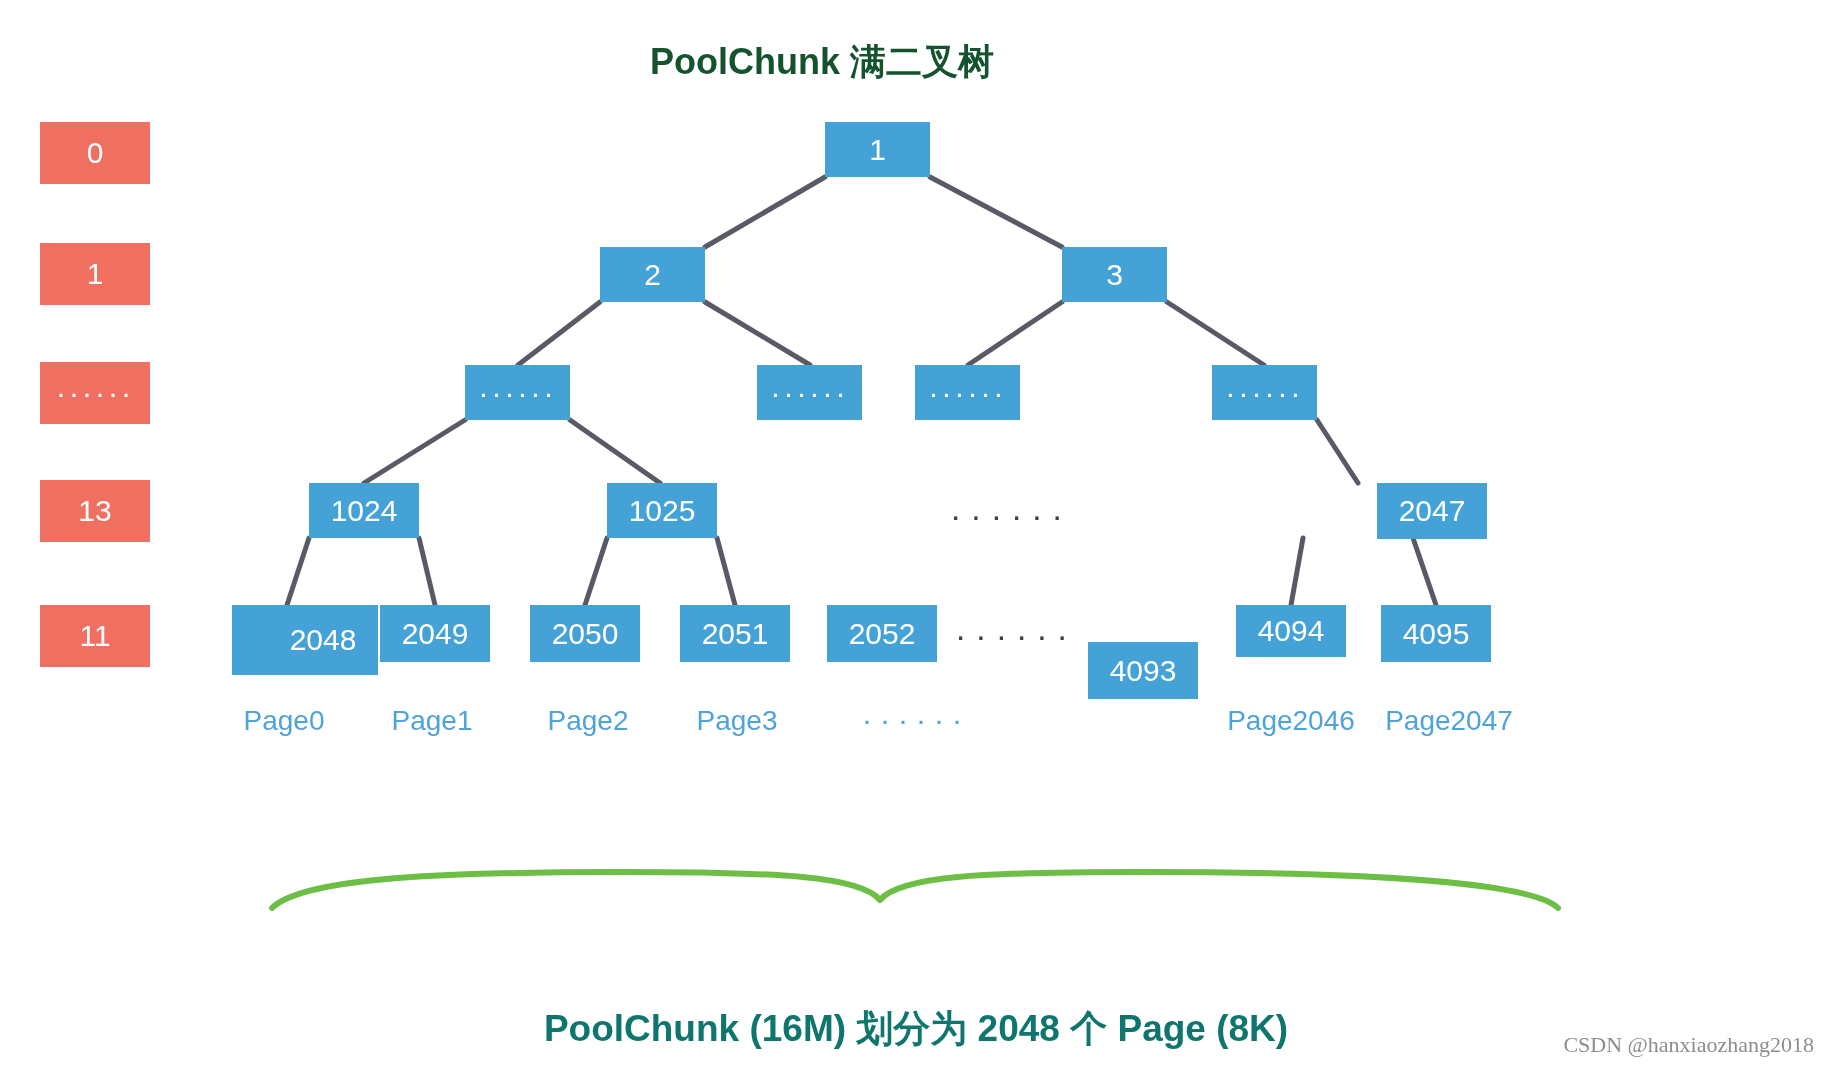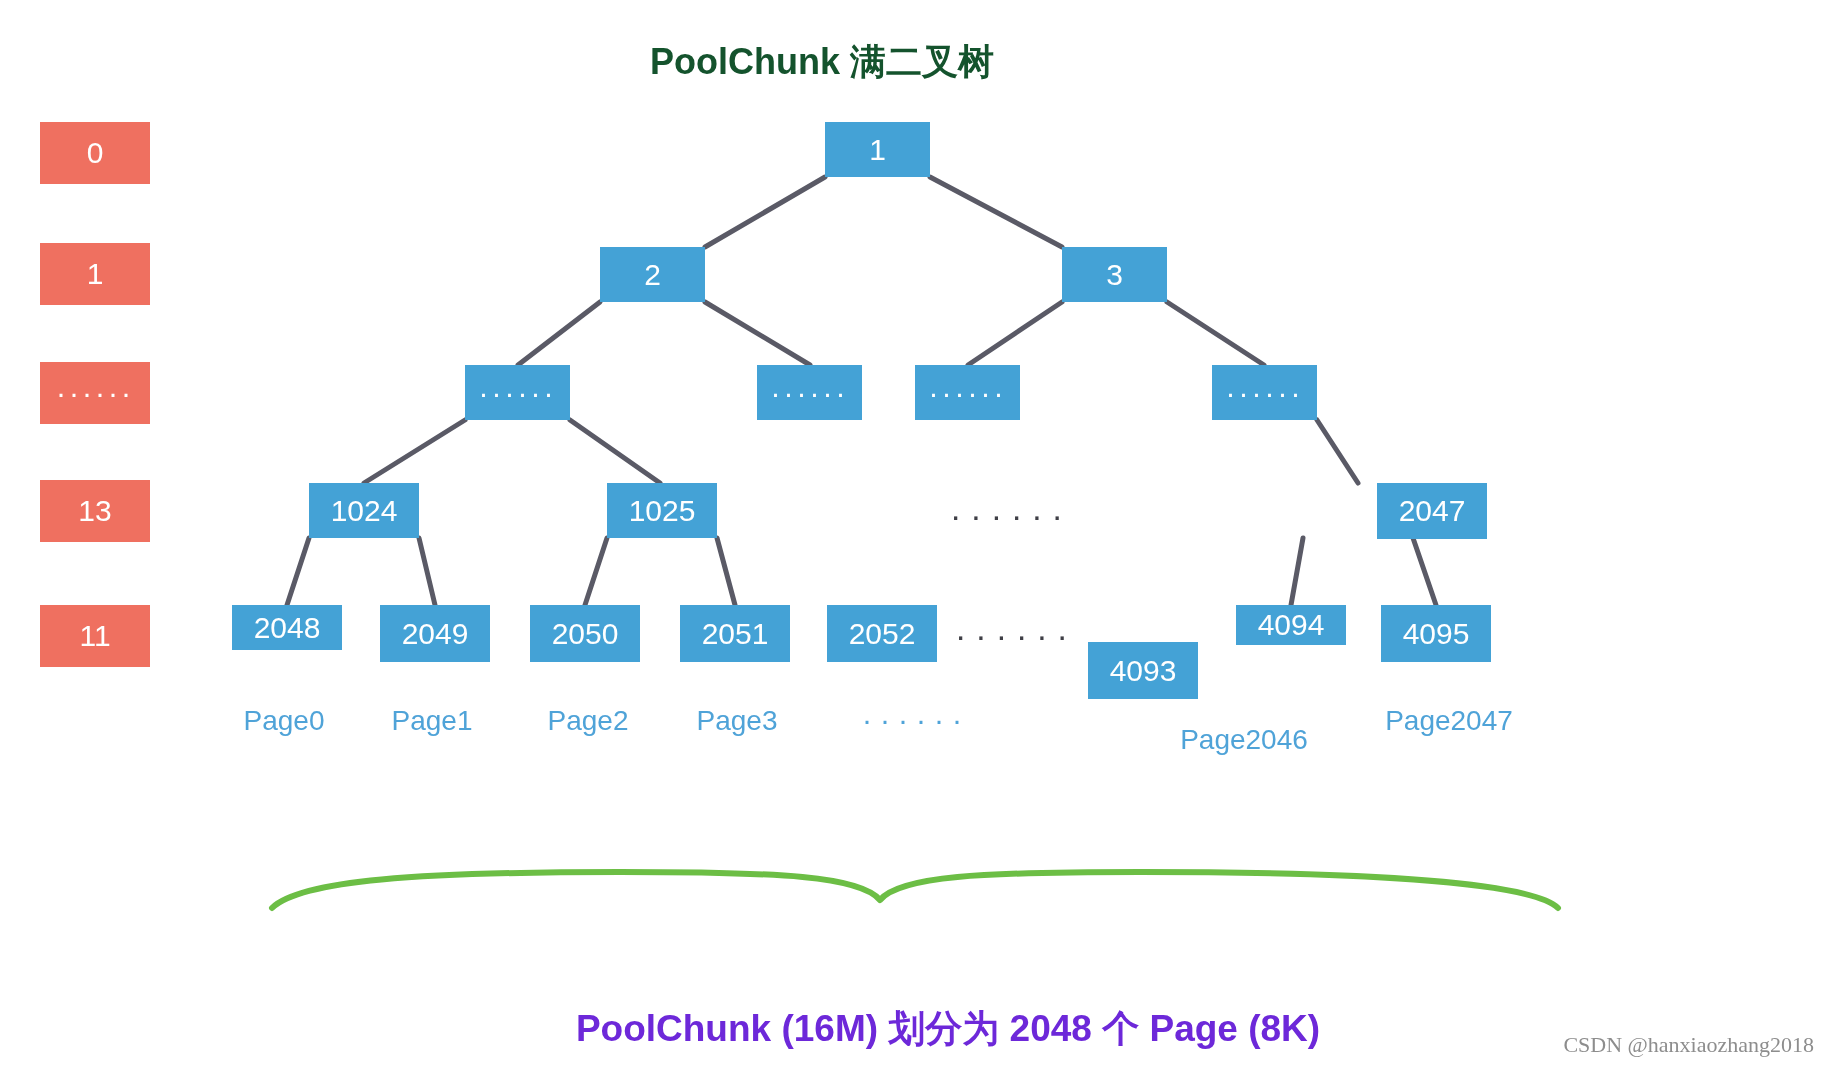--- a/index.html
+++ b/index.html
@@ -95,26 +95,26 @@
     position: absolute;
     color: #4fa3d8;
     font-size: 30px;
     letter-spacing: 8px;
     transform: translateX(-50%);
     white-space: nowrap;
   }
 
   #bottom-caption {
     position: absolute;
-    left: 948px;
+    left: 916px;
     top: 1004px;
     transform: translateX(-50%);
     font-size: 37px;
     font-weight: bold;
-    color: #6d28d9;
+    color: #0f766e;
     white-space: nowrap;
   }
 
   #watermark {
     position: absolute;
     right: 18px;
     bottom: 54px;
     width: 310px;
     height: 78px;
     background: rgba(128,128,128,0.45);
@@ -197,35 +197,35 @@
   <div class="node dots" style="left:465px; top:365px; width:105px; height:55px;">······</div>
   <div class="node dots" style="left:757px; top:365px; width:105px; height:55px;">······</div>
   <div class="node dots" style="left:915px; top:365px; width:105px; height:55px;">······</div>
   <div class="node dots" style="left:1212px; top:365px; width:105px; height:55px;">······</div>
 
   <div class="node" style="left:309px; top:483px; width:110px; height:55px;">1024</div>
   <div class="node" style="left:607px; top:483px; width:110px; height:55px;">1025</div>
   <div class="dotsep" style="left:950px; top:498px;">······</div>
   <div class="node" style="left:1377px; top:483px; width:110px; height:56px;">2047</div>
 
-  <div class="node" style="left:232px; top:605px; width:110px; height:45px;">2048</div>
+  <div class="node" style="left:232px; top:605px; width:110px; height:70px;padding-left:36px;">2048</div>
   <div class="node" style="left:380px; top:605px; width:110px; height:57px;">2049</div>
   <div class="node" style="left:530px; top:605px; width:110px; height:57px;">2050</div>
   <div class="node" style="left:680px; top:605px; width:110px; height:57px;">2051</div>
   <div class="node" style="left:827px; top:605px; width:110px; height:57px;">2052</div>
   <div class="dotsep" style="left:955px; top:618px;">······</div>
   <div class="node" style="left:1088px; top:605px; width:110px; height:57px;margin-top:37px;">4093</div>
-  <div class="node" style="left:1236px; top:605px; width:110px; height:40px;">4094</div>
+  <div class="node" style="left:1236px; top:605px; width:110px; height:52px;">4094</div>
   <div class="node" style="left:1381px; top:605px; width:110px; height:57px;">4095</div>
 
   <div class="page-label" style="left:284px; top:705px;">Page0</div>
   <div class="page-label" style="left:432px; top:705px;">Page1</div>
   <div class="page-label" style="left:588px; top:705px;">Page2</div>
   <div class="page-label" style="left:737px; top:705px;">Page3</div>
   <div class="page-dots" style="left:916px; top:703px;">······</div>
-  <div class="page-label" style="left:1244px; top:705px;margin-top:19px;">Page2046</div>
+  <div class="page-label" style="left:1291px; top:705px;">Page2046</div>
   <div class="page-label" style="left:1449px; top:705px;">Page2047</div>
 
   <div id="bottom-caption">PoolChunk (16M) 划分为 2048 个 Page (8K)</div>
 
   <div id="watermark-credit">CSDN @hanxiaozhang2018</div>
 
 </div>
 
 </body></html>

